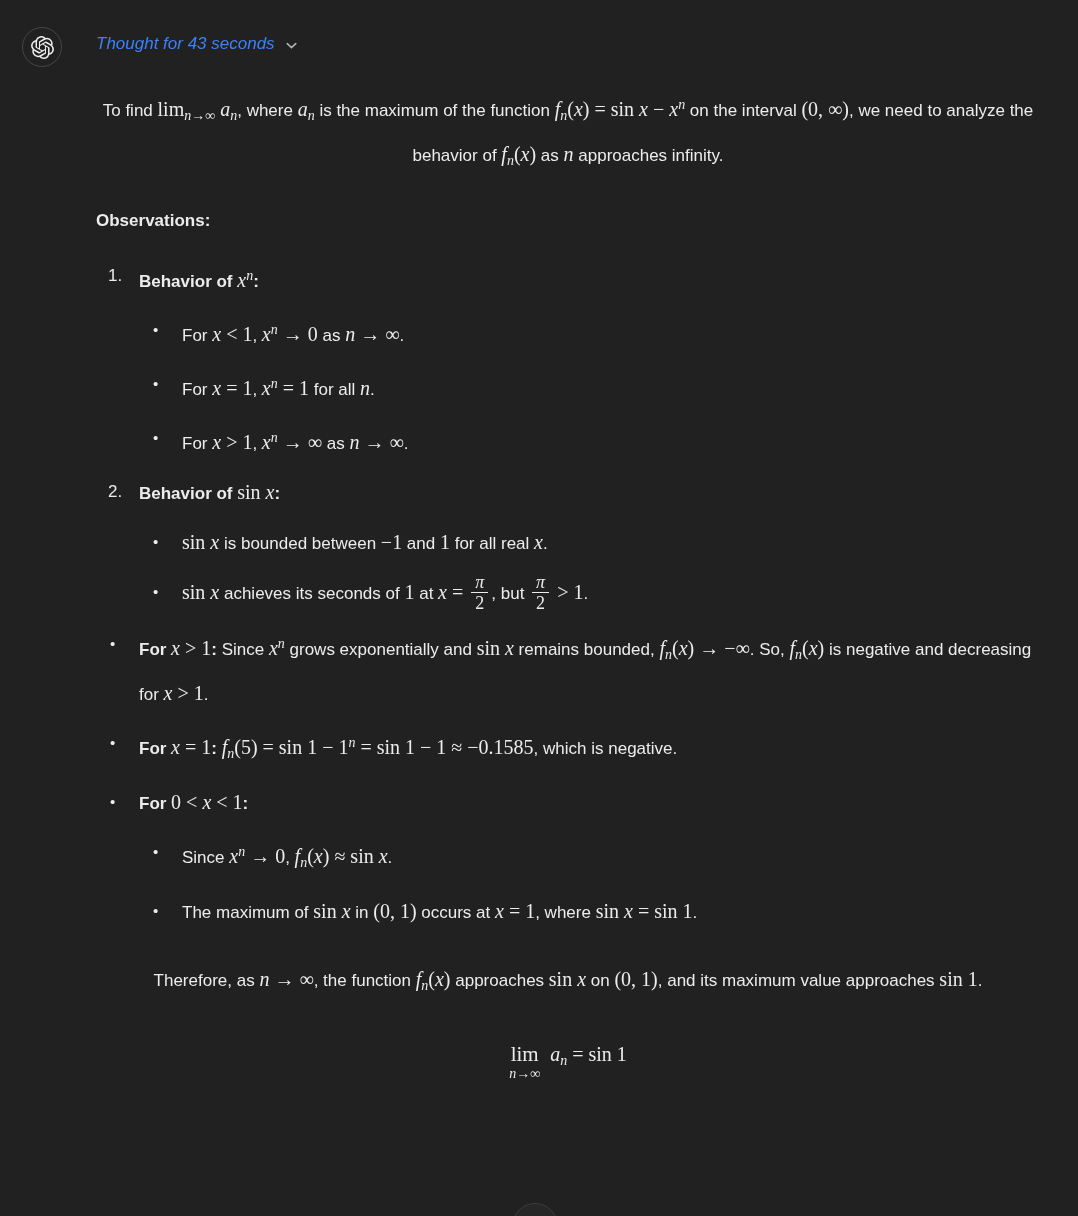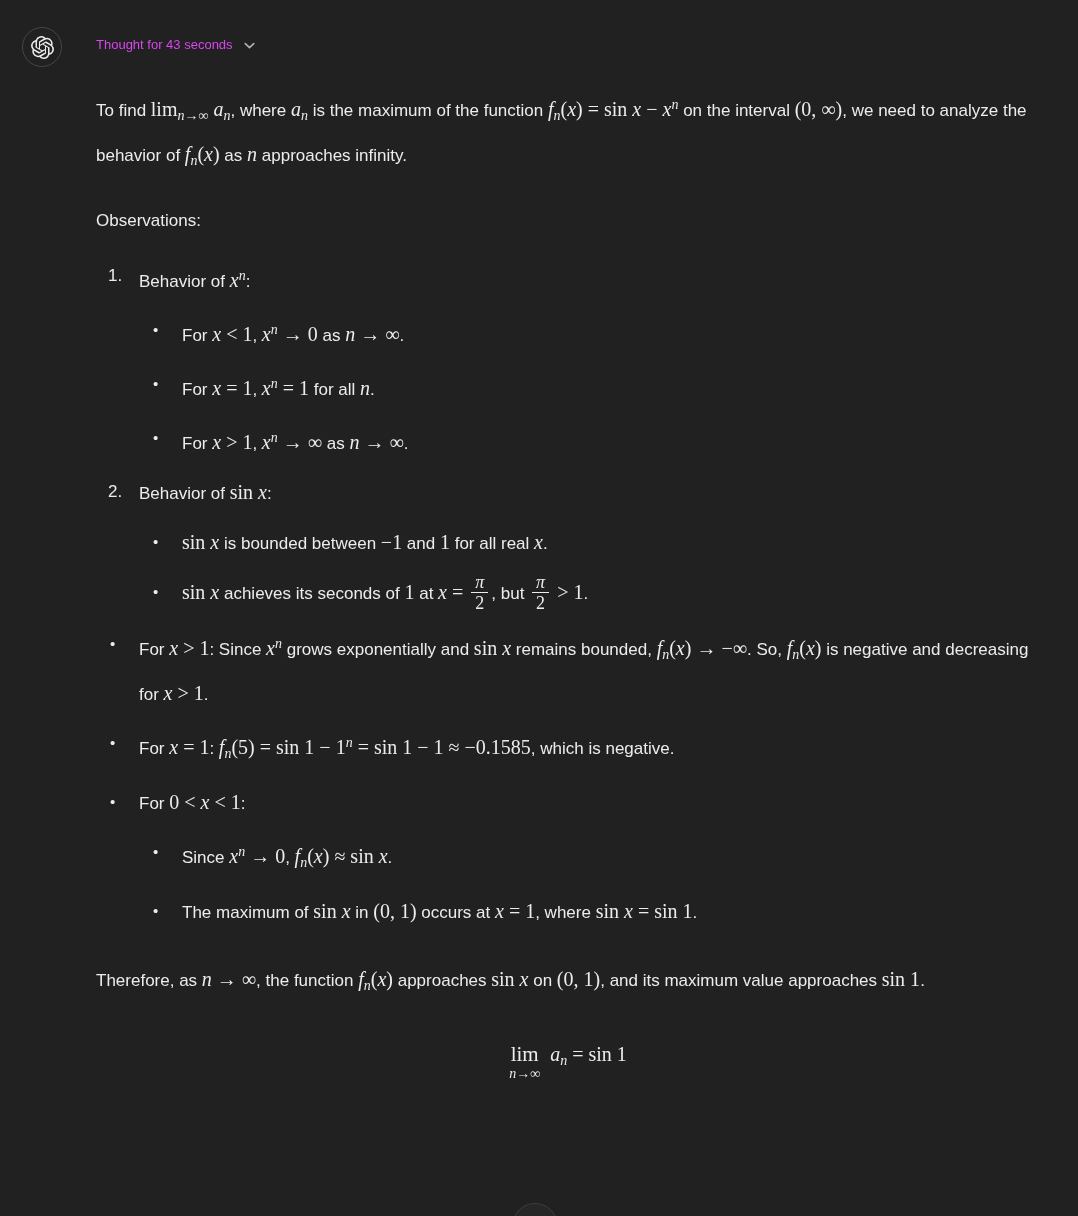--- a/index.html
+++ b/index.html
@@ -10,40 +10,40 @@
     font-family:"Liberation Sans", sans-serif; font-size:17px;
   }
   .avatar {
     position:absolute; left:22px; top:27px; width:40px; height:40px;
     border-radius:50%; border:1px solid rgba(255,255,255,0.16);
     display:flex; align-items:center; justify-content:center;
   }
   .thought-row {
     position:absolute; left:96px; top:32px; height:24px;
     display:flex; align-items:center; gap:9px;
-    color:#d946ef; cursor:pointer; font-size:13px;
+    color:#3b82f6; cursor:pointer; font-size:17px;font-style:italic;
   }
   .chev { display:flex; align-items:center; margin-top:2px; }
   .content { position:absolute; left:96px; top:86px; width:944px; }
   .content > :first-child { margin-top:0; }
 
-  .p   { line-height:38px; margin:28px 0 30px; }
+  .p   { line-height:38px; margin:28px 0 30px;text-align:center; }
   .h   { font-weight:700; line-height:22px; margin:28px 0 25px; }
   .eq  { text-align:center; line-height:38px; margin:28px 0 30px; }
 
   .oli   { position:relative; padding-left:43px; line-height:38px; margin:0 0 10px; }
   .oli .num { position:absolute; left:12px; }
   .ul-li { position:relative; padding-left:43px; line-height:38px; margin:0 0 10px; }
   .bul   { position:relative; padding-left:86px; line-height:38px; margin:0 0 10px; }
   .ul-li .dot { position:absolute; left:14px; font-size:15px; }
   .bul   .dot { position:absolute; left:57px; font-size:15px; }
 
   
   .tt { }
-  .tb { font-weight:400;text-align:center; }
+  .tb { font-weight:700;text-align:center; }
   .mi, .mr, .msup, .msub, .fnum, .fden, .limop {
     font-family:"Liberation Serif","DejaVu Serif",serif;
   }
   .mi { font-style:italic; font-size:20px; }
   .mr { font-size:20px; }
   .msup { font-style:italic; font-size:14px; vertical-align:7px;  }
   .msub { font-style:italic; font-size:14px; vertical-align:-4px; }
   .frac {
     display:inline-flex; flex-direction:column; text-align:center;
     vertical-align:middle; line-height:1.12; font-size:18px; margin:0 3px;

